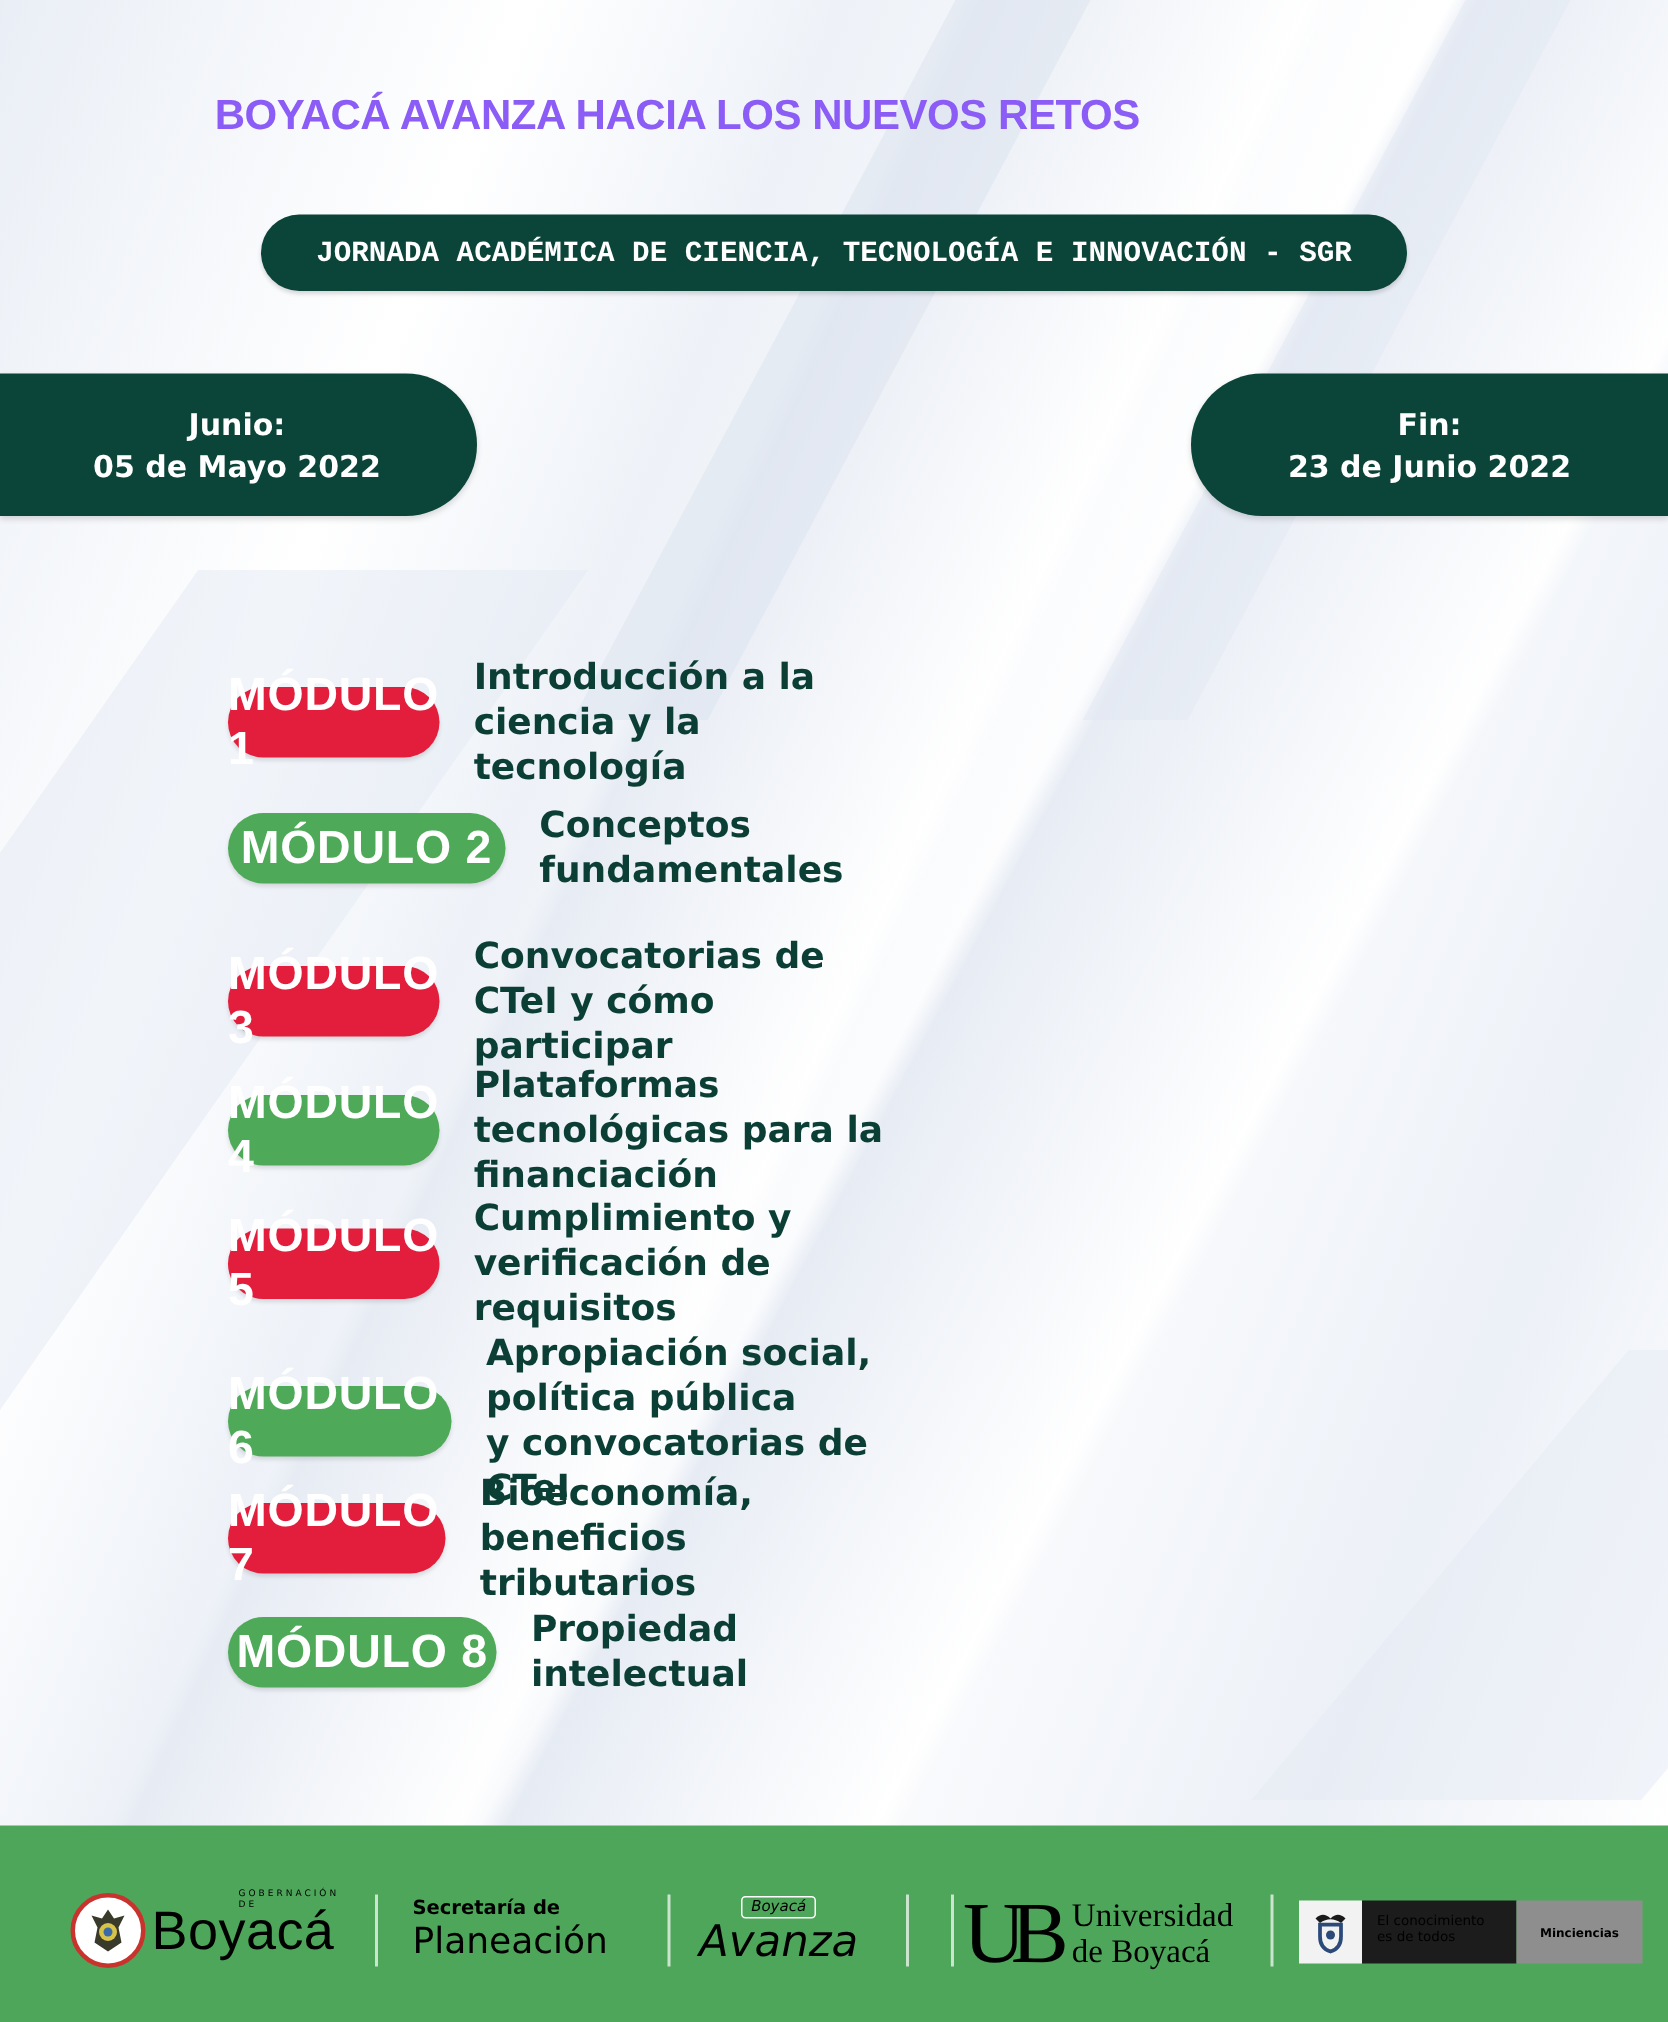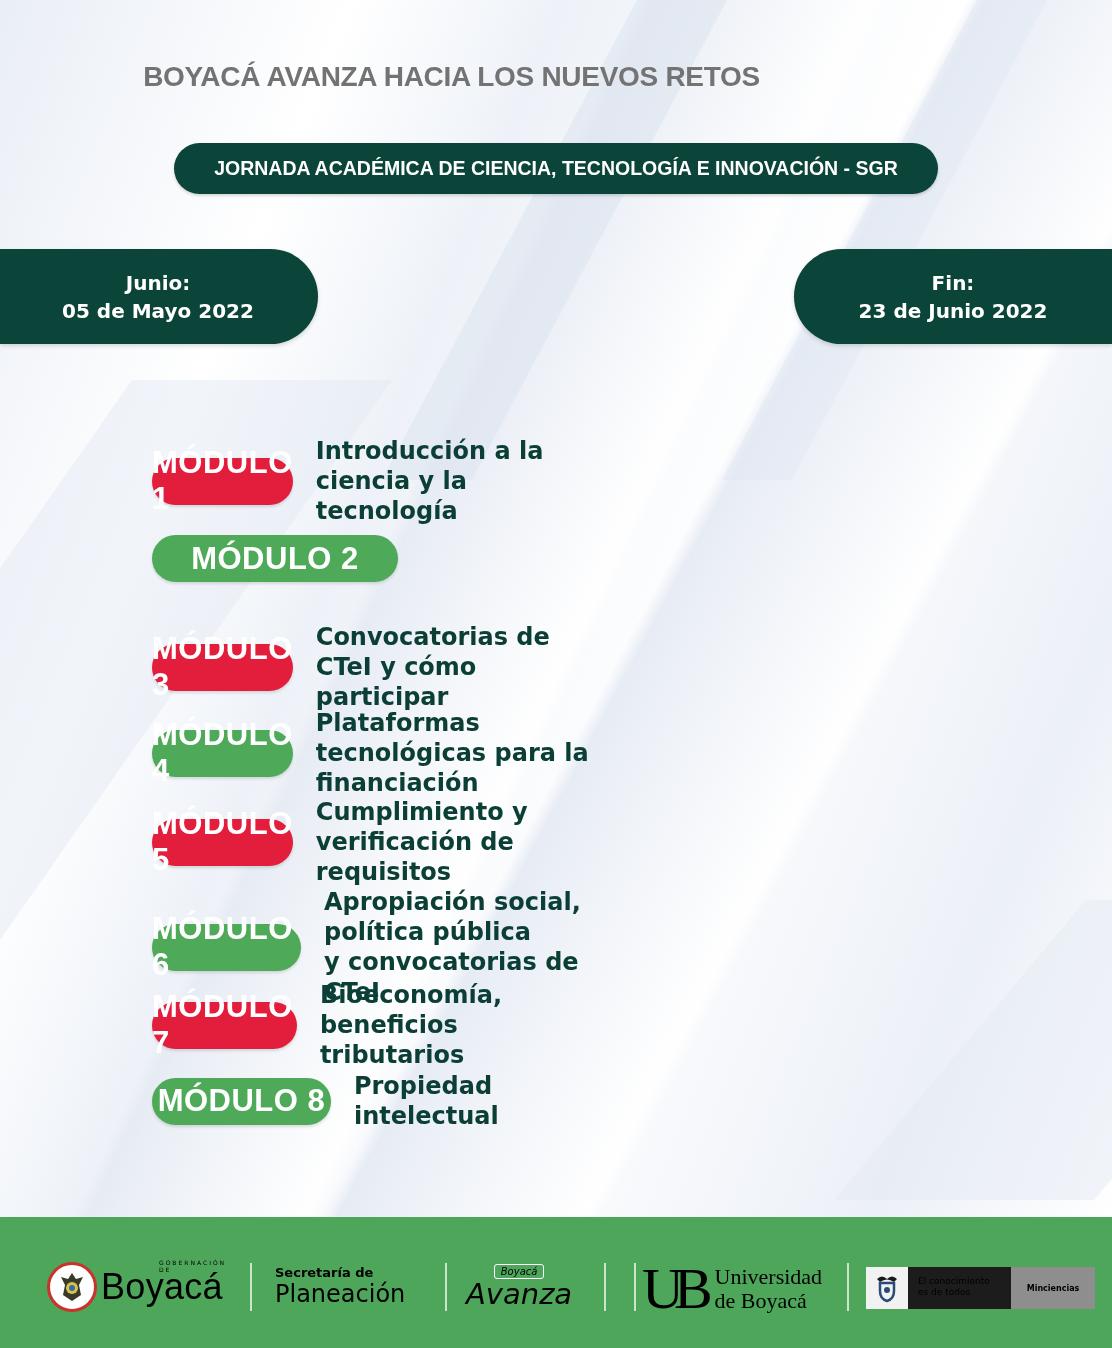--- a/index.html
+++ b/index.html
@@ -18,30 +18,30 @@
     overflow: hidden;
   }
   .streak { position: absolute; background: rgba(220,227,239,0.55); transform: skewX(-28deg); }
   .streak.s1 { left: 520px; top: -40px; width: 90px; height: 520px; }
   .streak.s2 { left: 860px; top: -40px; width: 70px; height: 520px; background: rgba(225,231,241,0.45); }
   .streak.s3 { left: -120px; top: 380px; width: 260px; height: 720px; background: rgba(228,234,243,0.5); transform: skewX(-35deg); }
   .streak.s4 { left: 960px; top: 900px; width: 260px; height: 300px; background: rgba(230,235,244,0.55); transform: skewX(-40deg); }
 
   .title {
     position: absolute; top: 58px; left: 0; width: 903px;
-    text-align: center; color: #737373; font-weight: bold;
+    text-align: center; color: #8b5cf6; font-weight: bold;
     font-size: 28px; line-height: 37px; letter-spacing: -0.3px;
     font-family: "Liberation Sans", sans-serif;
   }
   .subtitle-pill {
     position: absolute; top: 143px; left: 174px; width: 764px; height: 51px;
     background: #0b4438; border-radius: 26px;
     color: #ffffff; font-weight: bold; font-size: 19.5px;
     display: flex; align-items: center; justify-content: center;
-    font-family: Liberation Sans, sans-serif;
+    font-family: Liberation Mono, monospace;
     box-shadow: 0 2px 3px rgba(0,0,0,0.15);
   }
   .date-pill {
     position: absolute; top: 249px; height: 95px; width: 318px;
     background: #0b4438; color: #fff; font-weight: bold;
     display: flex; flex-direction: column; align-items: center; justify-content: center;
     font-size: 20px; line-height: 28px;
     box-shadow: 0 2px 4px rgba(0,0,0,0.15);
   }
   .date-pill.start { left: 0; border-radius: 0 48px 48px 0; padding-right: 2px; }
@@ -116,20 +116,21 @@
   <span>23 de Junio 2022</span>
 </div>
 
 <div class="modules">
   <div class="module-row" style="top:436px;">
     <div class="module-pill red">MÓDULO 1</div>
     <div class="module-text">Introducción a la ciencia y la tecnología</div>
   </div>
   <div class="module-row" style="top:535px;">
     <div class="module-pill green">MÓDULO 2</div>
+    <div class="module-text">Conceptos fundamentales</div>
   </div>
   <div class="module-row" style="top:622px;">
     <div class="module-pill red">MÓDULO 3</div>
     <div class="module-text">Convocatorias de CTeI y cómo participar</div>
   </div>
   <div class="module-row" style="top:708px;">
     <div class="module-pill green">MÓDULO 4</div>
     <div class="module-text">Plataformas tecnológicas para la financiación</div>
   </div>
   <div class="module-row" style="top:797px;">

